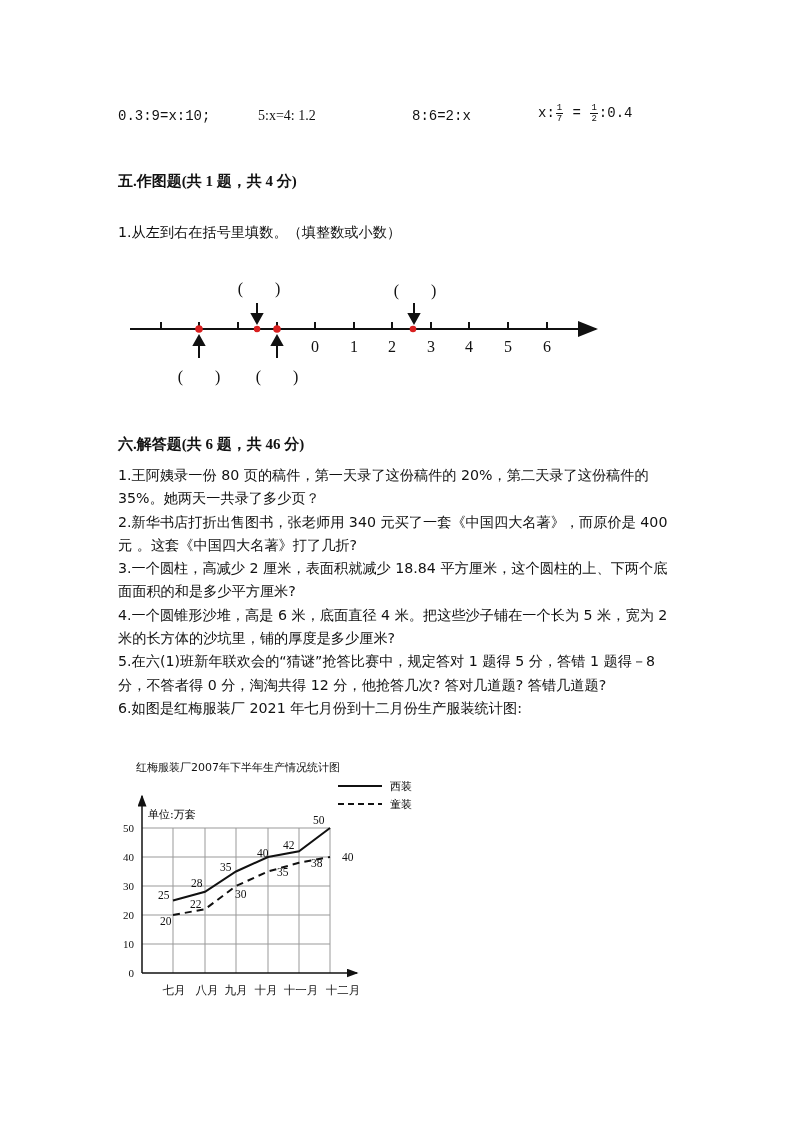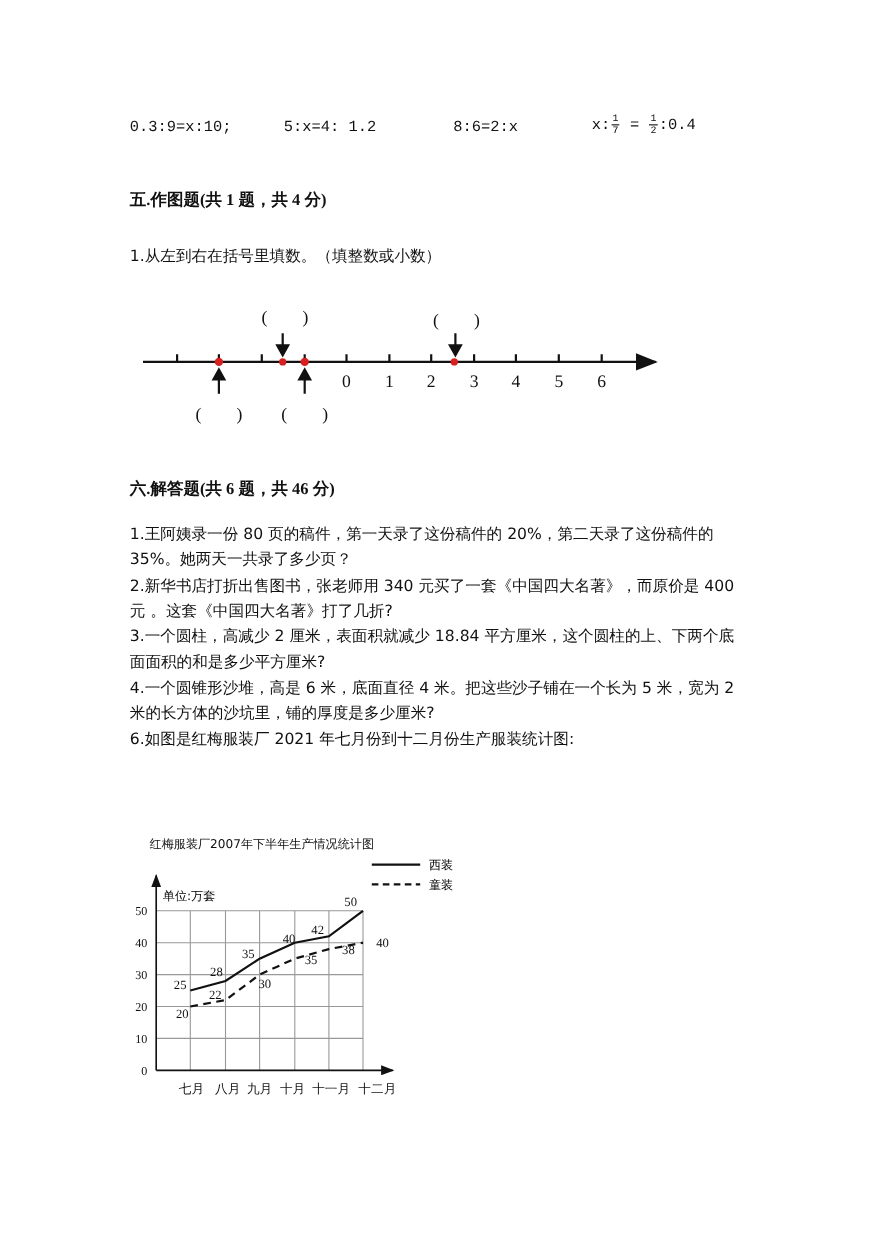--- a/index.html
+++ b/index.html
@@ -14,21 +14,21 @@
   .body-text{font-size:14.2px;left:118px;width:560px;line-height:23.3px;white-space:normal;}
   .body-text p{margin:0;}
   .q1{font-size:14.2px;left:118px;top:223px;}
   svg text{font-family:"Liberation Serif","DejaVu Serif",serif;}
   .chart-title{font-size:11px;left:136px;top:760px;}
 </style>
 </head>
 <body>
 
 <div class="abs eq" style="left:118px;text-align:center;">0.3:9=x:10;</div>
-<div class="abs eq" style="left:258px;">5:x=4: 1.2</div>
+<div class="abs eq" style="left:258px;font-family:Liberation Serif, serif;">5:x=4: 1.2</div>
 <div class="abs eq" style="left:412px;text-align:right;">8:6=2:x</div>
 <div class="abs eq" style="left:538px;top:103px;">
   <span>x:</span><span class="frac"><span class="num">1</span><span>7</span></span><span style="white-space:pre"> = </span><span class="frac"><span class="num">1</span><span>2</span></span><span>:0.4</span>
 </div>
 
 <div class="abs sec-title" style="top:172px;text-align:center;">五.作图题(共 1 题，共 4 分)</div>
 <div class="abs q1">1.从左到右在括号里填数。（填整数或小数）</div>
 
 <svg class="abs" style="left:0;top:270px;" width="794" height="125">
   <defs>
@@ -79,25 +79,26 @@
   </g>
   <g font-size="16" fill="#111" text-anchor="middle">
     <text x="259" y="24" xml:space="preserve">(　　)</text>
     <text x="415" y="26">(　　)</text>
     <text x="199" y="112">(　　)</text>
     <text x="277" y="112">(　　)</text>
   </g>
 </svg>
 
 <div class="abs sec-title" style="top:435px;">六.解答题(共 6 题，共 46 分)</div>
-<div class="abs body-text" style="top:475px;">
+<div class="abs body-text" style="top:464px;">
   <p>1.王阿姨录一份 80 页的稿件，第一天录了这份稿件的 20%，第二天录了这份稿件的 35%。她两天一共录了多少页？</p>
   <p>2.新华书店打折出售图书，张老师用 340 元买了一套《中国四大名著》，而原价是 400 元 。这套《中国四大名著》打了几折?</p>
   <p>3.一个圆柱，高减少 2 厘米，表面积就减少 18.84 平方厘米，这个圆柱的上、下两个底面面积的和是多少平方厘米?</p>
   <p>4.一个圆锥形沙堆，高是 6 米，底面直径 4 米。把这些沙子铺在一个长为 5 米，宽为 2 米的长方体的沙坑里，铺的厚度是多少厘米?</p>
+  <p>5.在六(1)班新年联欢会的“猜谜”抢答比赛中，规定答对 1 题得 5 分，答错 1 题得－8 分，不答者得 0 分，淘淘共得 12 分，他抢答几次? 答对几道题? 答错几道题?</p>
   <p>6.如图是红梅服装厂 2021 年七月份到十二月份生产服装统计图:</p>
 </div>
 
 <div class="abs chart-title">红梅服装厂2007年下半年生产情况统计图</div>
 
 <svg class="abs" style="left:0;top:770px;" width="794" height="230">
   <defs>
     <marker id="arr2" markerWidth="8" markerHeight="6" refX="7" refY="3" orient="auto">
       <path d="M0,0 L8,3 L0,6 z" fill="#111"></path>
     </marker>

